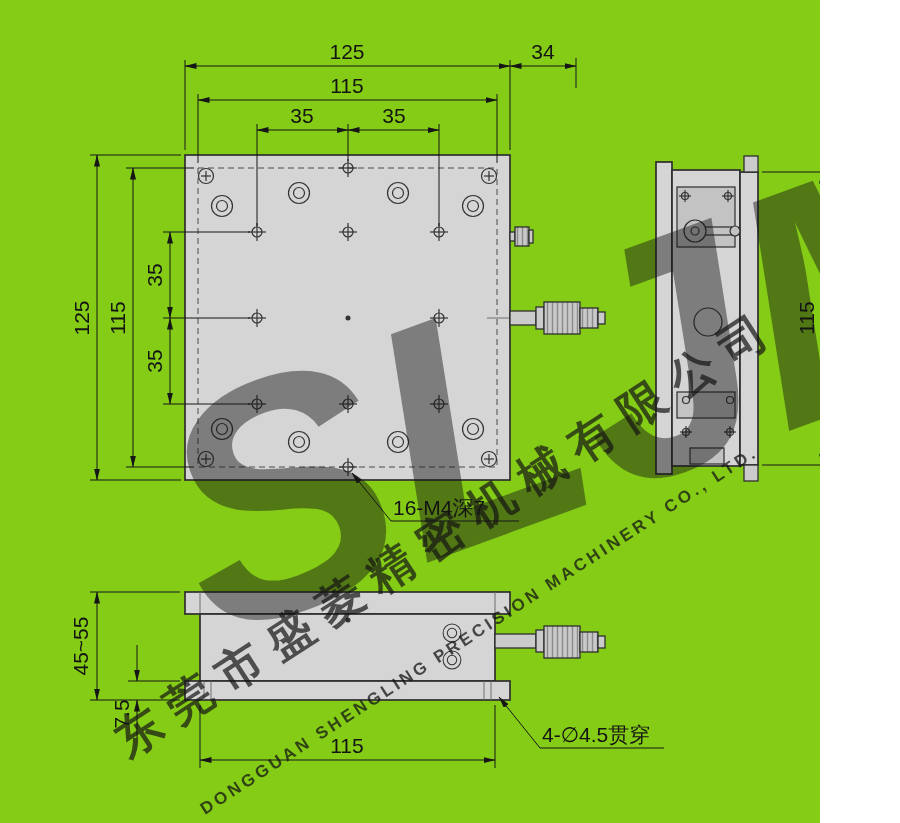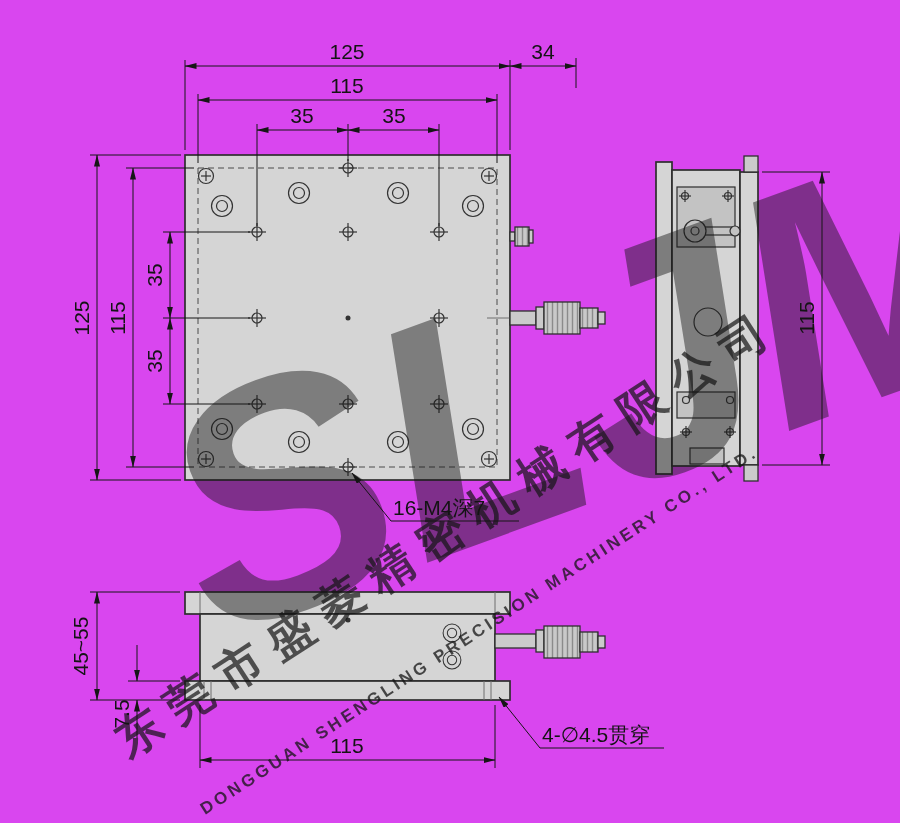--- a/index.html
+++ b/index.html
@@ -1,16 +1,16 @@
 <!DOCTYPE html>
 <html><head>
 <meta charset="utf-8">
 <style>
   html,body{margin:0;padding:0;background:#ffffff;}
-  .canvas{width:900px;height:823px;position:relative;background:#d946ef;overflow:hidden;}
+  .canvas{width:820px;height:823px;position:relative;background:#84cc16;overflow:hidden;}
   svg{display:block;}
   svg text{font-family:"Liberation Sans","DejaVu Sans",sans-serif;fill:#141414;}
   .dim{font-size:21px;text-anchor:middle;}
   .note{font-size:21px;}
   .part{fill:#d5d5d5;stroke:#2e2e2e;stroke-width:1.7;}
   .part2{fill:#cbcbcb;stroke:#2e2e2e;stroke-width:1.3;}
   .mech{fill:#c3c3c3;stroke:#2e2e2e;stroke-width:1.2;}
   .hole{stroke:#333;fill:none;stroke-width:1.2;}
   .dashed{fill:none;stroke:#4a4a4a;stroke-width:1;stroke-dasharray:6 4;}
   .dl{stroke:#161616;stroke-width:1;fill:none;}

